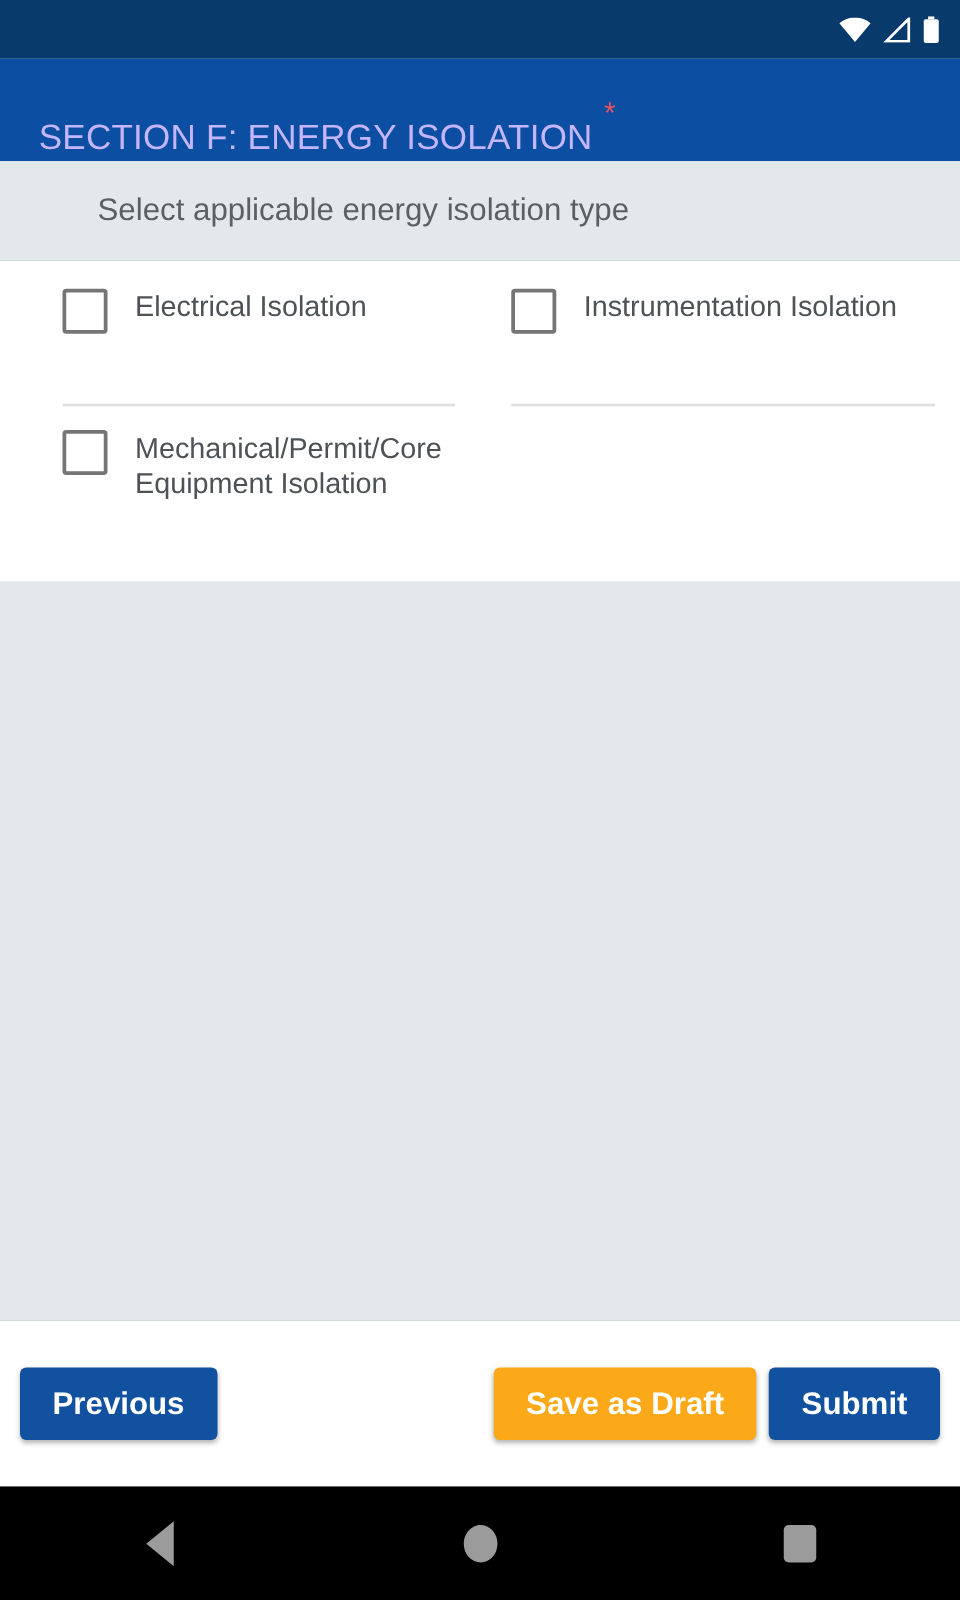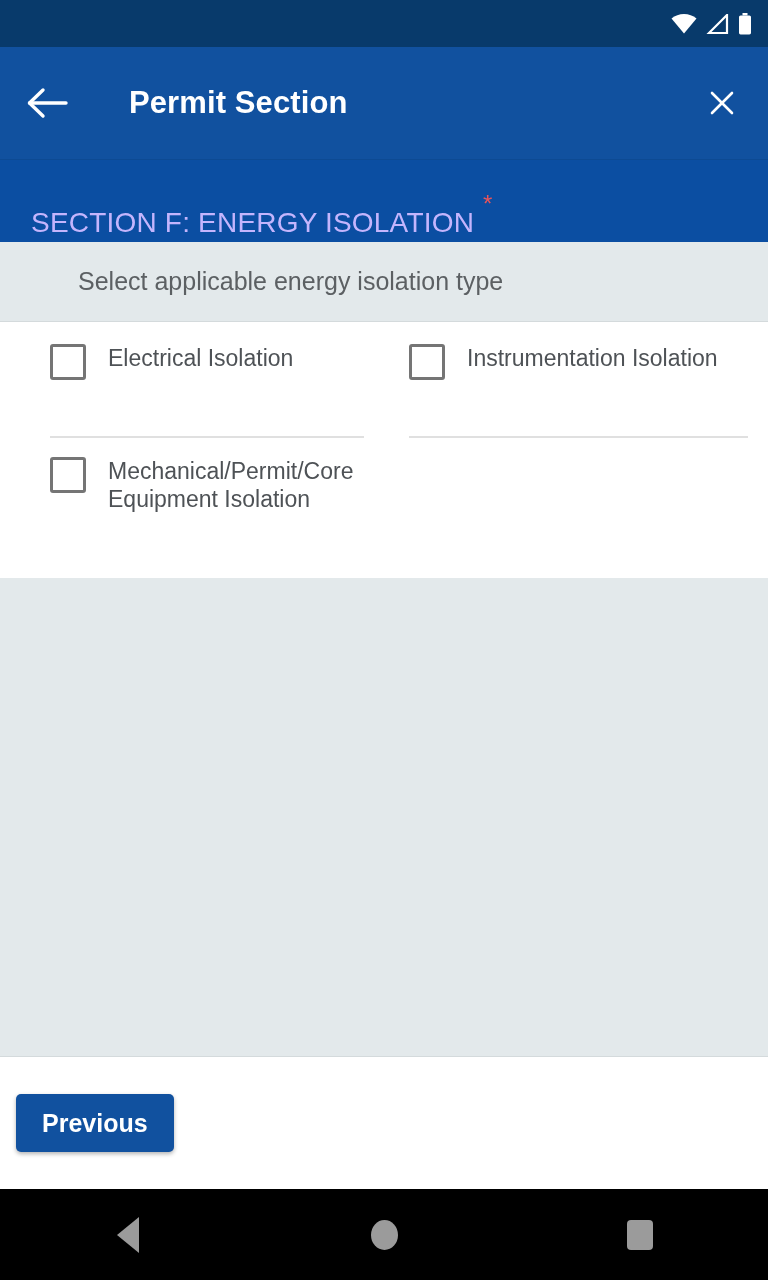--- a/index.html
+++ b/index.html
@@ -245,36 +245,20 @@
       <svg class="sb-icon" width="23" height="20" viewBox="0 0 23 20">
         <path d="M21 1 L21 19 L3 19 Z" fill="none" stroke="#ffffff" stroke-width="2.2"></path>
       </svg>
       <svg class="sb-icon" width="14" height="22" viewBox="0 0 14 22">
         <rect x="4.5" y="0" width="5" height="2.4" fill="#ffffff"></rect>
         <rect x="1" y="2.4" width="12" height="19" rx="1.6" fill="#ffffff"></rect>
       </svg>
     </div>
   </div>
 
-  <div class="app-bar">
-    <div class="back-btn">
-      <svg width="42" height="32" viewBox="0 0 42 32">
-        <path d="M17 3 L3.5 16 L17 29" fill="none" stroke="#ffffff" stroke-width="3.4" stroke-linecap="round" stroke-linejoin="round"></path>
-        <line x1="3.5" y1="16" x2="40" y2="16" stroke="#ffffff" stroke-width="3.4" stroke-linecap="round"></line>
-      </svg>
-    </div>
-    <div class="app-title">Permit Section</div>
-    <div class="app-bar-spacer"></div>
-    <div class="close-btn">
-      <svg width="30" height="30" viewBox="0 0 30 30">
-        <line x1="5" y1="5" x2="25" y2="25" stroke="#ffffff" stroke-width="2.6" stroke-linecap="round"></line>
-        <line x1="25" y1="5" x2="5" y2="25" stroke="#ffffff" stroke-width="2.6" stroke-linecap="round"></line>
-      </svg>
-    </div>
-  </div>
 
   <div class="section-header">
     <span class="section-title">SECTION F: ENERGY ISOLATION</span>
     <span class="req-star">*</span>
   </div>
 
   <div class="prompt-band">
     <span class="prompt-text">Select applicable energy isolation type</span>
   </div>
 
@@ -307,20 +291,24 @@
 
 
     </div>
   </div>
 
   <div class="filler"></div>
 
   <div class="footer">
     <button class="btn btn-prev">Previous</button>
     <div class="footer-gap"></div>
+    <div class="right-group">
+      <button class="btn btn-draft">Save as Draft</button>
+      <button class="btn btn-submit">Submit</button>
+    </div>
   </div>
 
   <div class="nav-bar">
     <div class="nav-btn">
       <span class="nav-back"></span>
     </div>
     <div class="nav-btn">
       <span class="nav-home"></span>
     </div>
     <div class="nav-btn">

